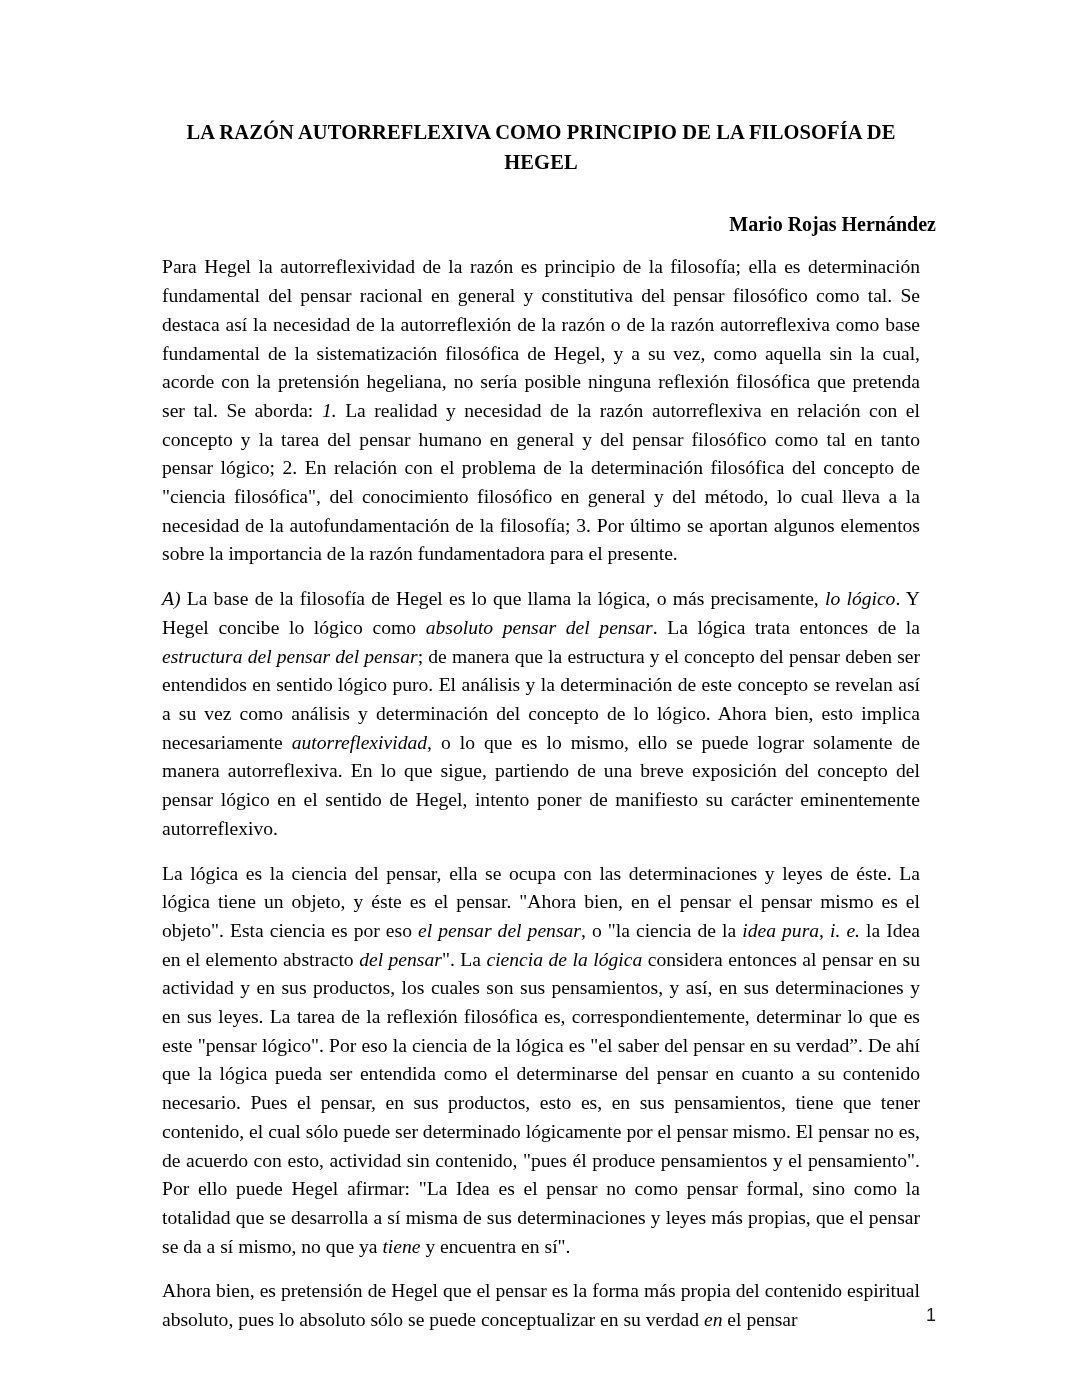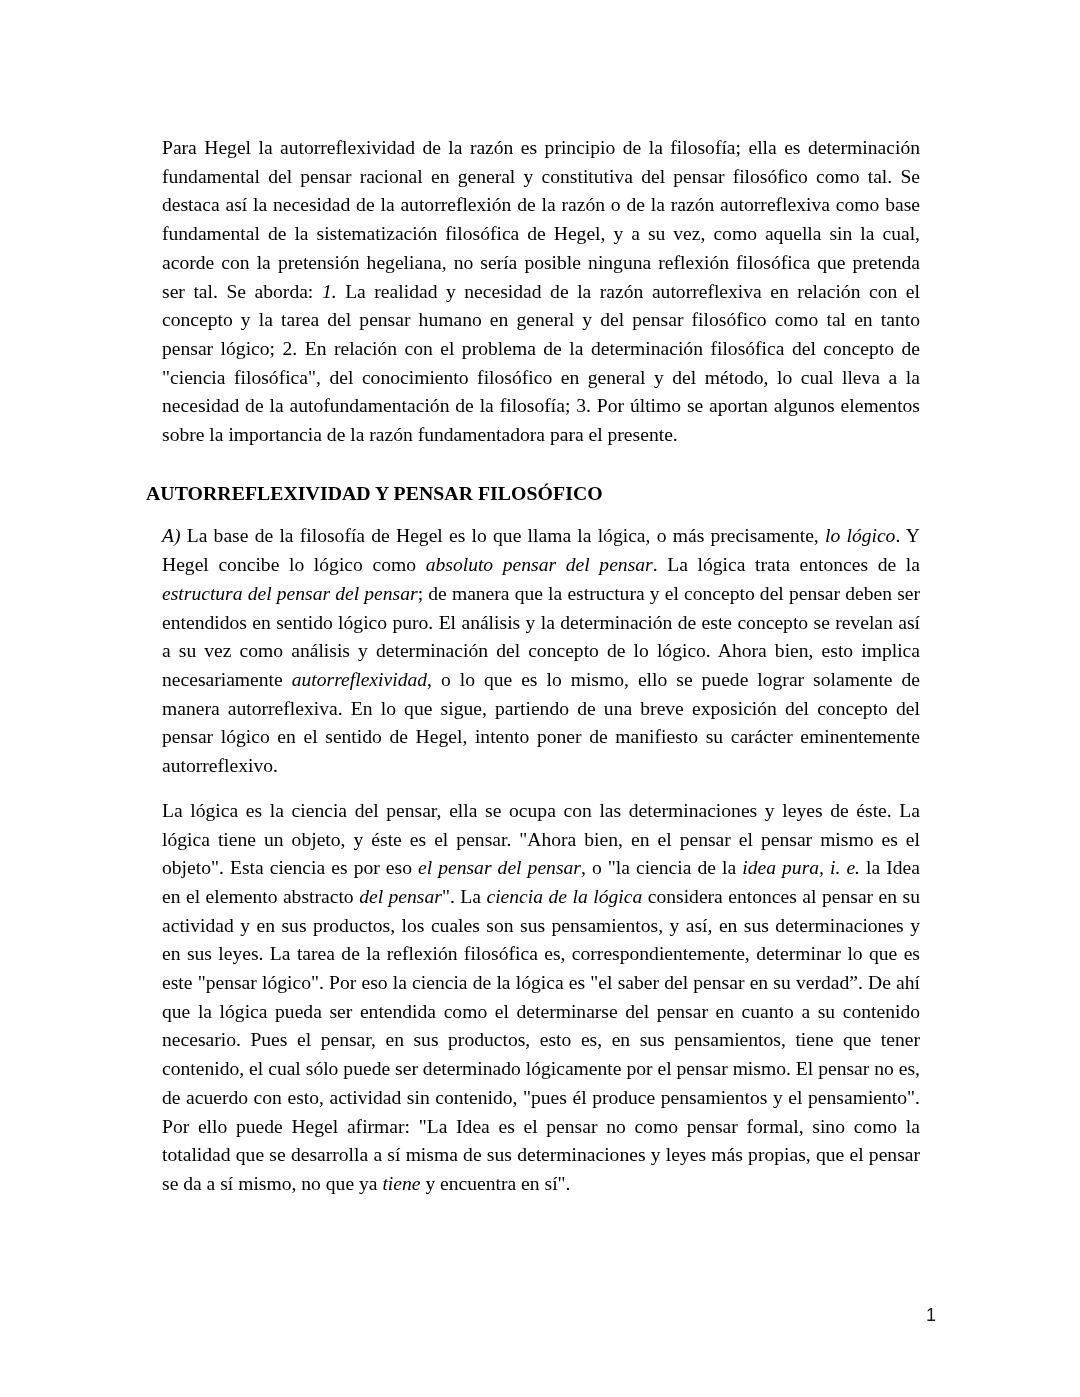--- a/index.html
+++ b/index.html
@@ -82,28 +82,30 @@
     color: #1a1a1a;
   }
 </style>
 </head>
 <body>
 
 <div class="page">
 
   <div class="content">
 
+    <h1 class="doc-title">LA RAZÓN AUTORREFLEXIVA COMO PRINCIPIO DE LA FILOSOFÍA DE HEGEL</h1>
 
+    <div class="author">Mario Rojas Hernández</div>
 
     <p class="body-text gap-para"><span>Para Hegel la autorreflexividad de la razón es principio de la filosofía; ella es determinación fundamental del pensar racional en general y constitutiva del pensar filosófico como tal. Se destaca así la necesidad de la autorreflexión de la razón o de la razón autorreflexiva como base fundamental de la sistematización filosófica de Hegel, y a su vez, como aquella sin la cual, acorde con la pretensión hegeliana, no sería posible ninguna reflexión filosófica que pretenda ser tal. Se aborda: </span><i>1.</i><span> La realidad y necesidad de la razón autorreflexiva en relación con el concepto y la tarea del pensar humano en general y del pensar filosófico como tal en tanto pensar lógico; 2. En relación con el problema de la determinación filosófica del concepto de "ciencia filosófica", del conocimiento filosófico en general y del método, lo cual lleva a la necesidad de la autofundamentación de la filosofía; 3. Por último se aportan algunos elementos sobre la importancia de la razón fundamentadora para el presente.</span></p>
 
-    <h2 class="section-heading">AUTORREFLEXIVIDAD Y PENSAR FILOSÓFICO</h2>
 
     <p class="body-text after-heading"><i>A)</i><span> La base de la filosofía de Hegel es lo que llama la lógica, o más precisamente, </span><i>lo lógico</i><span>. Y Hegel concibe lo lógico como </span><i>absoluto pensar del pensar</i><span>. La lógica trata entonces de la </span><i>estructura del pensar del pensar</i><span>; de manera que la estructura y el concepto del pensar deben ser entendidos en sentido lógico puro. El análisis y la determinación de este concepto se revelan así a su vez como análisis y determinación del concepto de lo lógico. Ahora bien, esto implica necesariamente </span><i>autorreflexividad</i><span>, o lo que es lo mismo, ello se puede lograr solamente de manera autorreflexiva. En lo que sigue, partiendo de una breve exposición del concepto del pensar lógico en el sentido de Hegel, intento poner de manifiesto su carácter eminentemente autorreflexivo.</span></p>
 
     <p class="body-text gap-para"><span>La lógica es la ciencia del pensar, ella se ocupa con las determinaciones y leyes de éste. La lógica tiene un objeto, y éste es el pensar. "Ahora bien, en el pensar el pensar mismo es el objeto". Esta ciencia es por eso </span><i>el pensar del pensar</i><span>, o "la ciencia de la </span><i>idea pura, i. e.</i><span> la Idea en el elemento abstracto </span><i>del pensar</i><span>". La </span><i>ciencia de la lógica</i><span> considera entonces al pensar en su actividad y en sus productos, los cuales son sus pensamientos, y así, en sus determinaciones y en sus leyes. La tarea de la reflexión filosófica es, correspondientemente, determinar lo que es este "pensar lógico". Por eso la ciencia de la lógica es "el saber del pensar en su verdad”. De ahí que la lógica pueda ser entendida como el determinarse del pensar en cuanto a su contenido necesario. Pues el pensar, en sus productos, esto es, en sus pensamientos, tiene que tener contenido, el cual sólo puede ser determinado lógicamente por el pensar mismo. El pensar no es, de acuerdo con esto, actividad sin contenido, "pues él produce pensamientos y el pensamiento". Por ello puede Hegel afirmar: "La Idea es el pensar no como pensar formal, sino como la totalidad que se desarrolla a sí misma de sus determinaciones y leyes más propias, que el pensar se da a sí mismo, no que ya </span><i>tiene</i><span> y encuentra en sí".</span></p>
 
+    <p class="body-text gap-para"><span>Ahora bien, es pretensión de Hegel que el pensar es la forma más propia del contenido espiritual absoluto, pues lo absoluto sólo se puede conceptualizar en su verdad </span><i>en</i><span> el pensar</span></p>
 
   </div>
 
   <div class="page-number">1</div>
 
 </div>
 
 </body></html>

